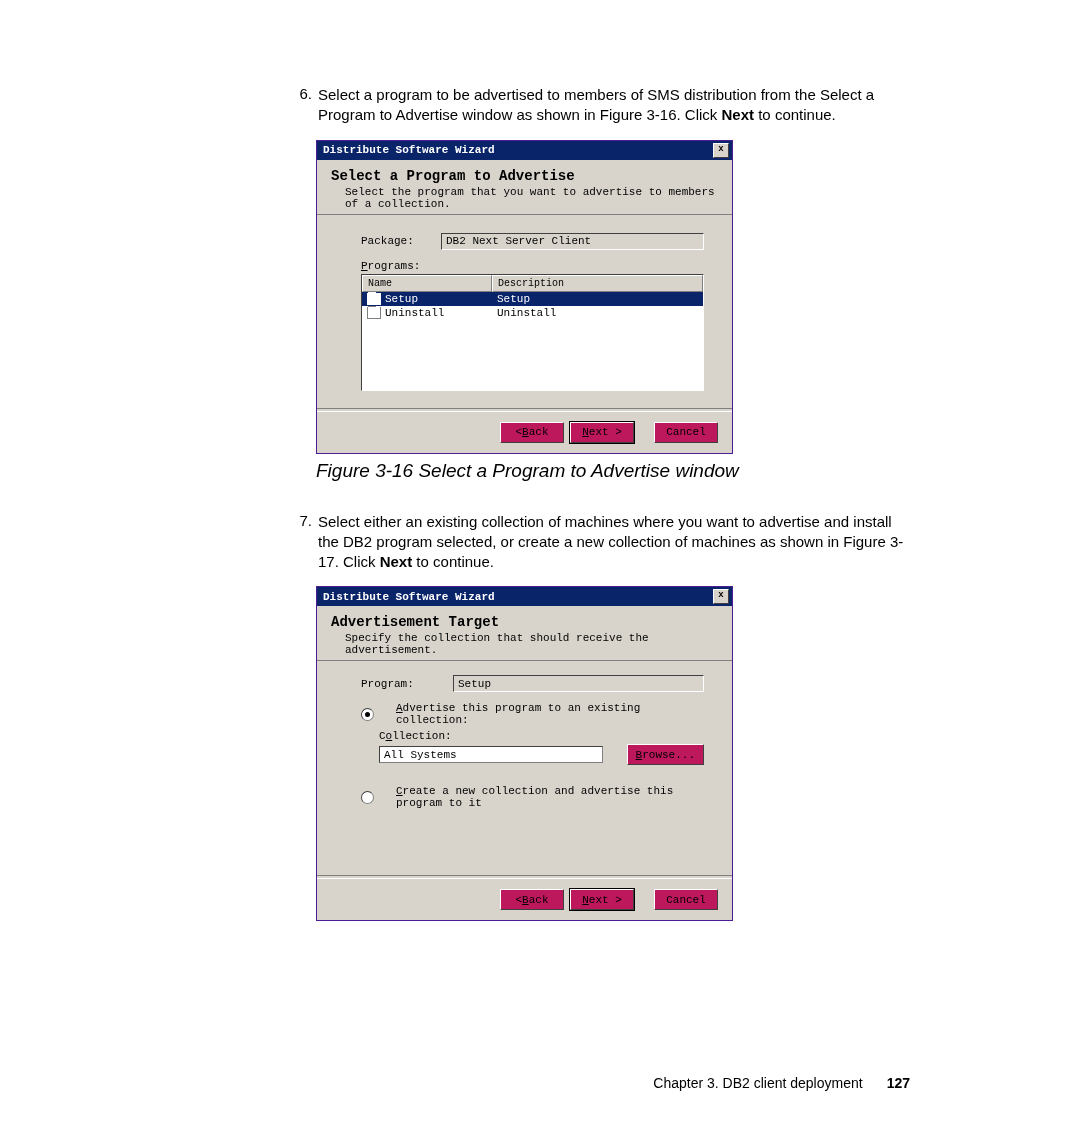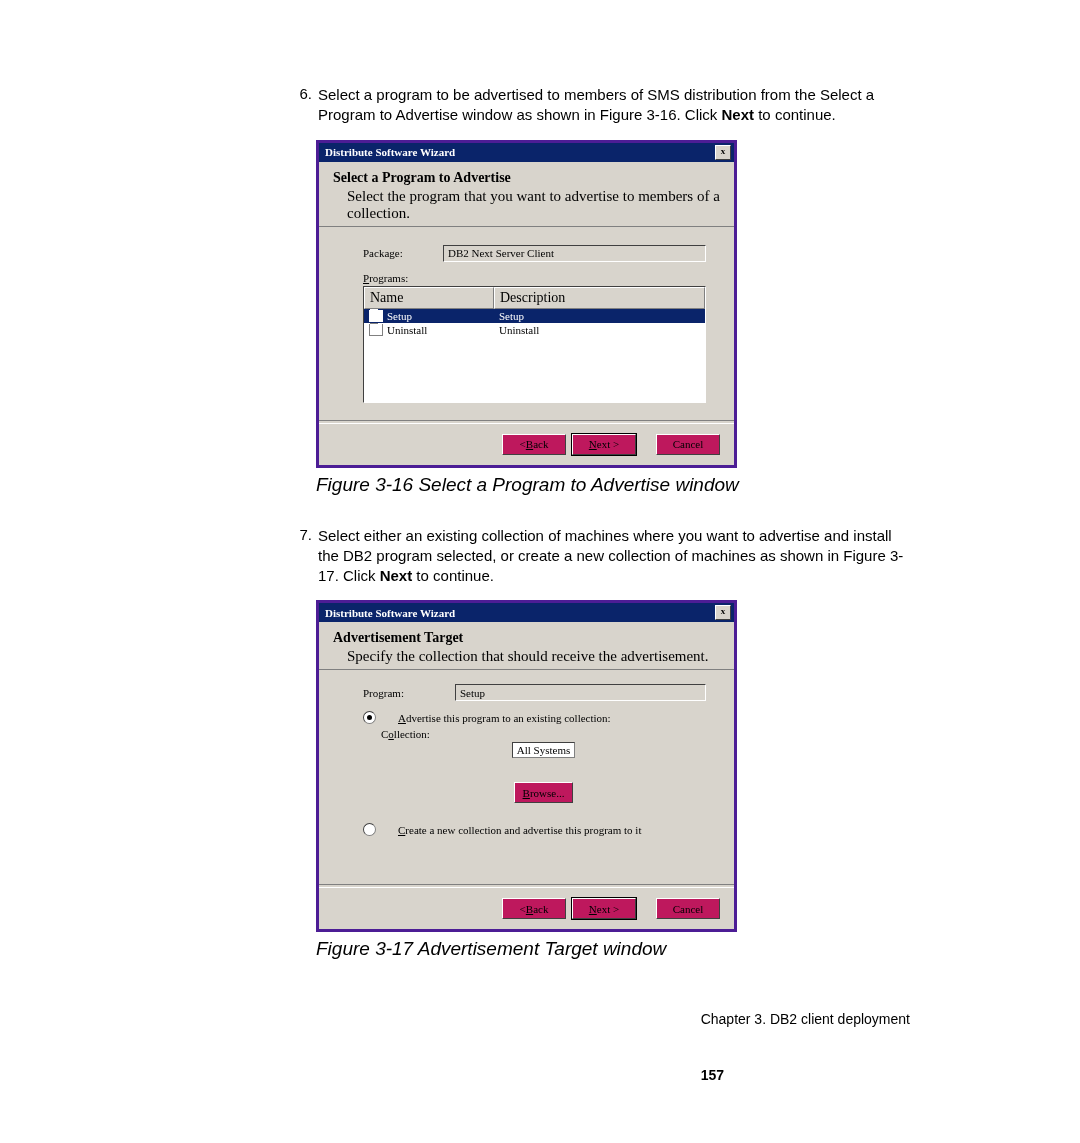--- a/index.html
+++ b/index.html
@@ -34,23 +34,23 @@
   .bold { font-weight: bold; }
   .figure-caption {
     font-style: italic;
     font-size: 19px;
     margin: 6px 0 30px 26px;
   }
   
   .wizard {
     width: 415px;
     margin-left: 26px;
-    border: 3px solid #4c1d95;
+    border: 1px solid #4c1d95;
     background: #d8d4cc;
-    font-family: Liberation Serif, serif;
+    font-family: Liberation Mono, monospace;
     font-size: 11px;
     color: #000;
   }
   .titlebar {
     background: #0a246a;
     color: #fff;
     display: flex;
     align-items: center;
     justify-content: space-between;
     padding: 2px 3px 2px 6px;
@@ -61,21 +61,21 @@
     width: 14px; height: 13px; background: #d8d4cc;
     border: 1px solid #fff; border-right-color:#404040; border-bottom-color:#404040;
     font-size: 9px; line-height: 11px; text-align: center; color:#000; font-weight:bold;
   }
   .wiz-header {
     background: #d8d4cc;
     padding: 8px 14px 4px 14px;
     border-bottom: 1px solid #808080;
   }
   .wiz-header-title { font-weight: bold; font-size: 14px; }
-  .wiz-header-desc { font-size: 15px; padding-left: 14px; margin-top:2px;}
+  .wiz-header-desc { font-size: 11px; padding-left: 14px; margin-top:2px;}
   .wiz-body {
     padding: 18px 28px 10px 44px;
     min-height: 165px;
   }
   .row { display:flex; align-items:center; margin-bottom:10px; }
   .label { width:80px; font-size:11px; }
   .textbox {
     flex:1; height:17px; background:#fff; border:1px solid #808080;
     border-top-color:#404040; border-left-color:#404040;
     padding:1px 4px; font-size:11px; box-sizing:border-box;
@@ -91,21 +91,21 @@
   
   .listwrap {
     border: 1px solid #404040;
     border-right-color:#fff; border-bottom-color:#fff;
     background:#fff;
     height:115px;
     margin-top:2px;
   }
   .listhead { display:flex; background:#d8d4cc; }
   .lh-cell {
-    font-size:14px; padding:2px 5px;
+    font-size:10px; padding:2px 5px;
     border:1px solid #fff; border-right-color:#808080; border-bottom-color:#808080;
     box-sizing:border-box;
   }
   .lh1{width:130px;} .lh2{flex:1;}
   .lr-row{display:flex; font-size:11px;}
   .lr-cell{padding:1px 5px; box-sizing:border-box;}
   .lr1{width:130px; display:flex; align-items:center; gap:4px;}
   .lr2{flex:1;}
   .selected{background:#0a246a;color:#fff;}
   .fileicon{
@@ -129,26 +129,26 @@
   
   .para { font-size:10.5px; margin:6px 0 8px 0; line-height:1.25; }
   .radio-row{display:flex;align-items:center;gap:22px;font-size:11px;margin:4px 0 2px 0;}
   .radio{
     width:11px;height:11px;border-radius:50%;background:#fff;
     border:1px solid #808080;border-top-color:#404040;border-left-color:#404040;
     display:flex;align-items:center;justify-content:center;flex:none;
   }
   .radio.checked::after{content:"";width:5px;height:5px;border-radius:50%;background:#000;}
   .indent{margin-left:18px;}
-  .browse-row{display:flex;gap:24px;align-items:center;margin-top:2px;flex-direction:column;}
+  .browse-row{display:flex;gap:24px;align-items:center;margin-top:2px;}
   .browse-row .textbox{flex:1;}
   
   .footer{
-    position:absolute; bottom:60px; right:170px;
-    font-size:14px; display:flex; gap:40px; align-items:baseline;flex-direction:column;
+    position:absolute; bottom:52px; right:170px;
+    font-size:14px; display:flex; gap:24px; align-items:baseline;
   }
   .footer .chap{ }
   .footer .pg{font-weight:bold;}
 </style>
 </head>
 <body>
 
 <div class="page">
 
   <div class="step">
@@ -244,20 +244,19 @@
       </div>
     </div>
     <div class="separator"></div>
     <div class="btnrow">
       <div class="winbtn">&lt; <span class="ul">B</span>ack</div>
       <div class="winbtn default"><span class="ul">N</span>ext &gt;</div>
       <div class="winbtn" style="margin-left:14px;">Cancel</div>
     </div>
   </div>
 
-  <div class="figure-caption">Figure 3-17   Advertisement Target window</div>
 
 </div>
 
 <div class="footer">
   <span class="chap">Chapter 3. DB2 client deployment</span>
-  <span class="pg">157</span>
+  <span class="pg">127</span>
 </div>
 
 </body></html>

